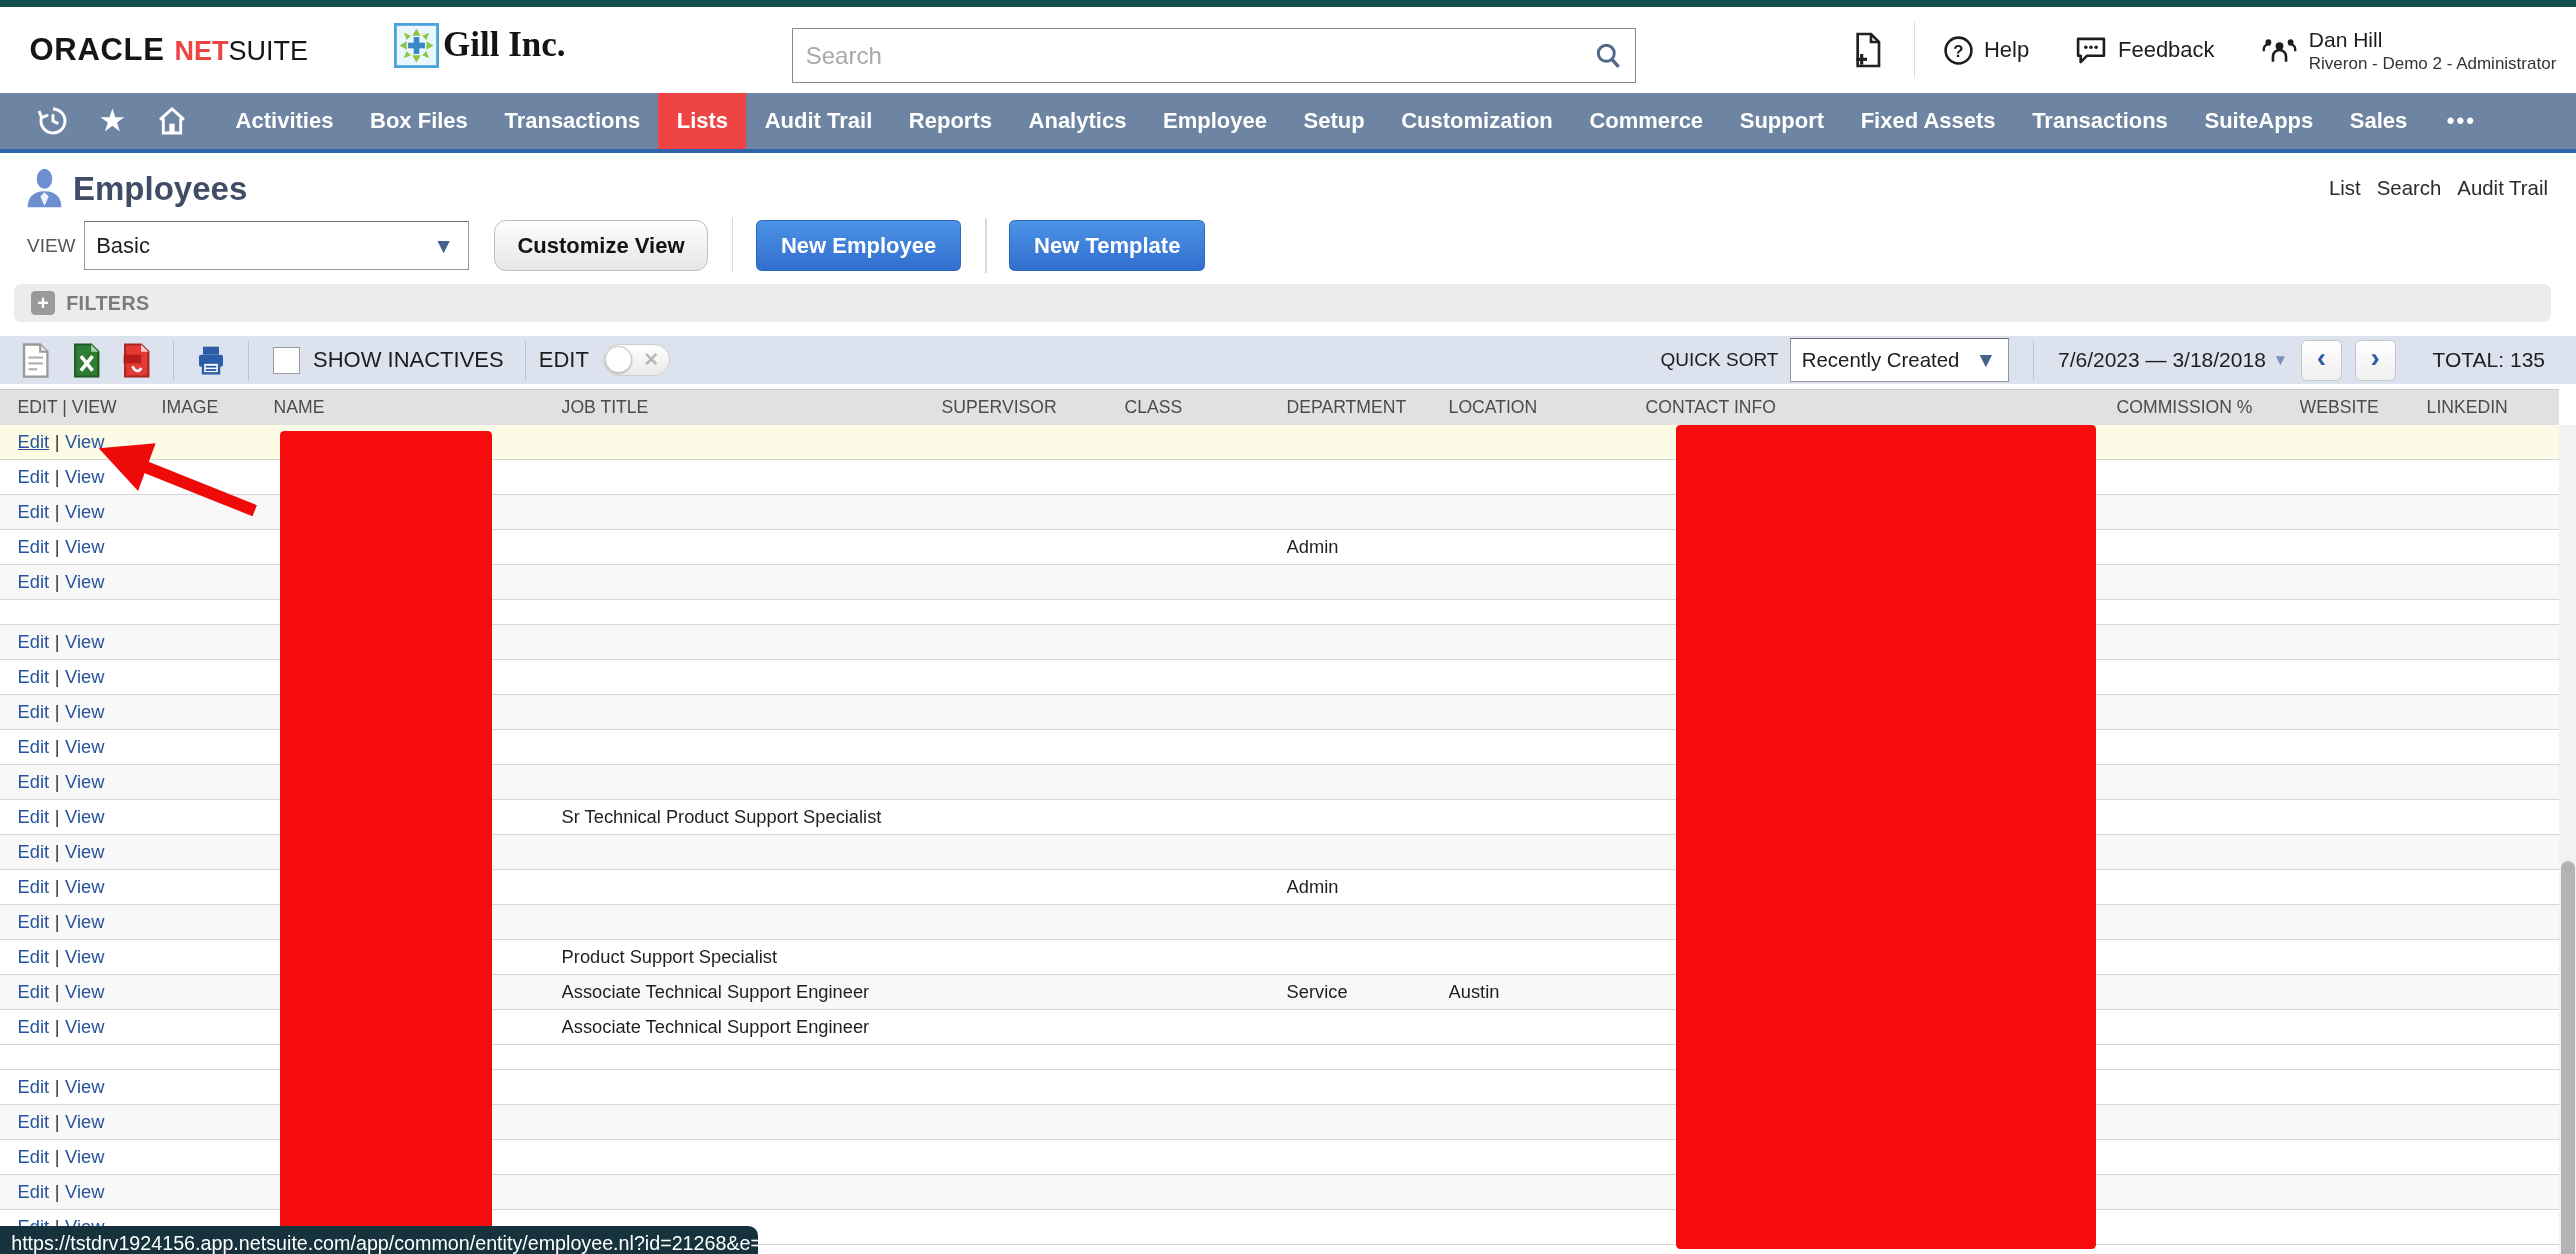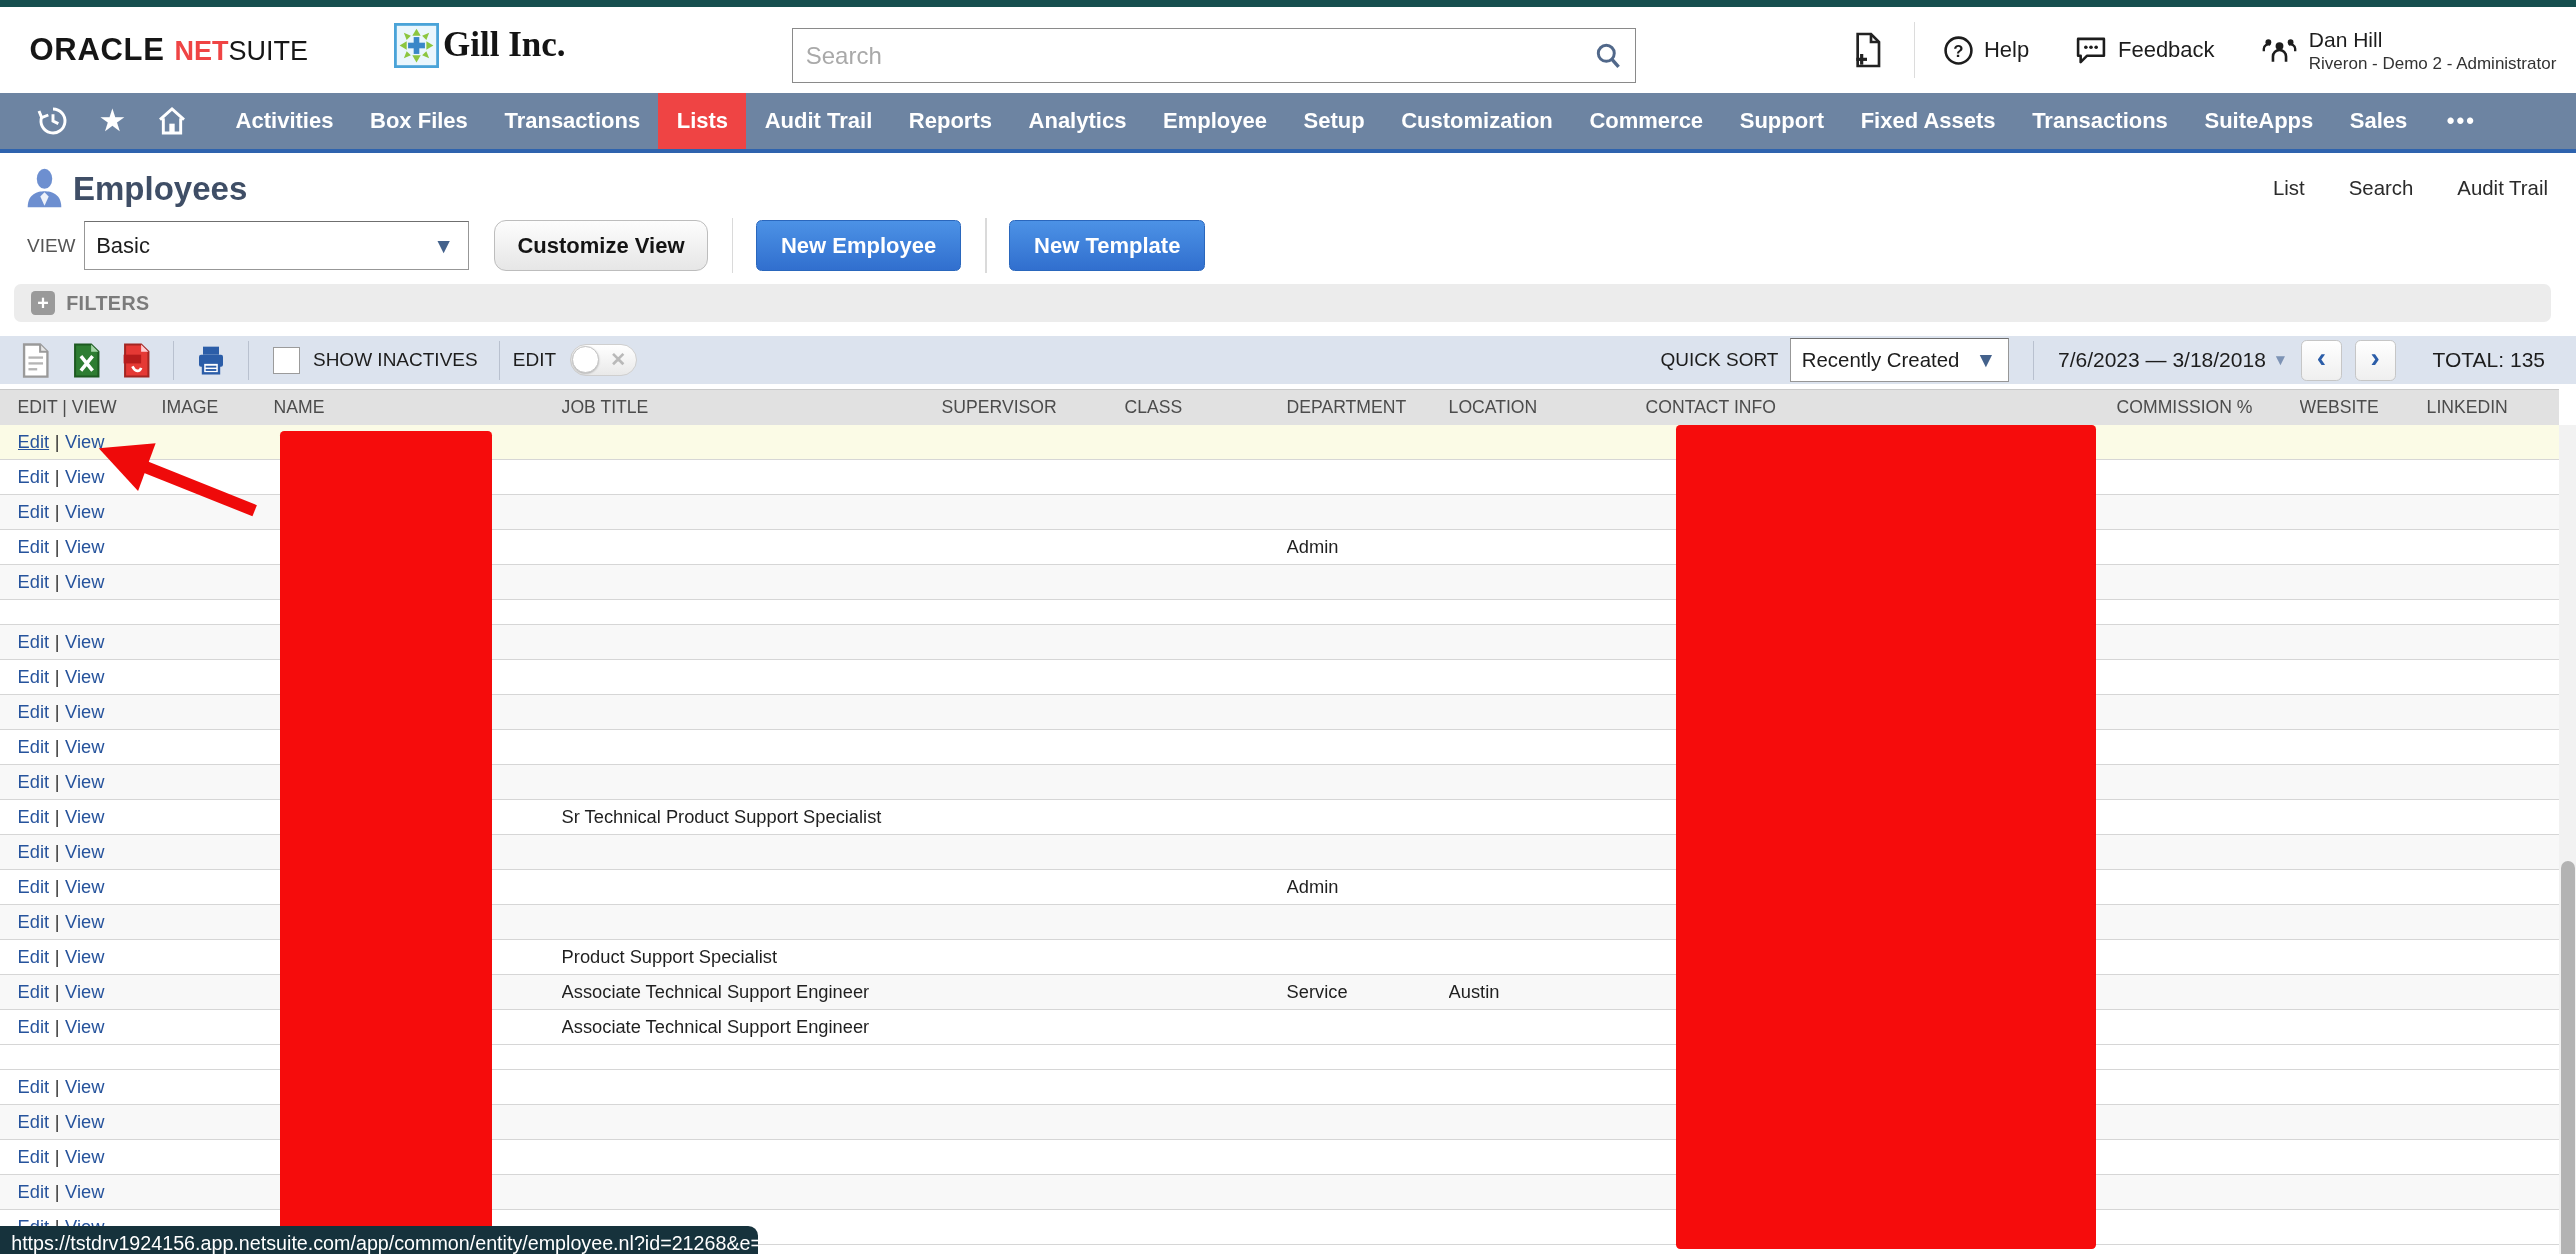--- a/index.html
+++ b/index.html
@@ -39,21 +39,21 @@
   .nav-star { font-size:31px; color:#fff; line-height:56px; }
   .nav-tab { font-size:22px; font-weight:700; color:#fff; line-height:56px; padding:0 18.3px; cursor:pointer; white-space:nowrap; }
   .nav-tab.active { background:#ef4444; }
   .nav-more { font-size:22px; font-weight:700; color:#fff; line-height:56px; padding:0 21px; letter-spacing:2.1px; cursor:pointer; }
 
   
   .titlerow { position:absolute; top:167px; left:0; width:100%; height:44px; }
   .title-ico { position:absolute; left:24px; top:0px; }
   .pagetitle { position:absolute; left:73px; top:2.8px; font-size:33px; font-weight:700; color:#3f4e66; }
   .pglinks { position:absolute; right:28px; top:9.8px; display:flex; }
-  .pglink { font-size:20.4px; color:#2b2b2b; margin-left:44px; cursor:pointer; }
+  .pglink { font-size:20.4px; color:#2b2b2b; margin-left:16px; cursor:pointer; }
 
   
   .controlsrow { position:absolute; top:219px; left:0; width:100%; height:53px; display:flex; align-items:center; }
   .view-lbl { font-size:19px; color:#555; margin-left:27px; }
   .sel { background:#fff; border:1.4px solid #979797; border-top-color:#6f6f6f; display:flex; align-items:center; justify-content:space-between; cursor:pointer; }
   .sel-view { width:385px; height:49px; margin-left:8.4px; padding:0 14px 0 11.2px; }
   .sel .sel-val { font-size:22px; color:#1d1d1d; }
   .sel .caret { font-size:21px; color:#44628c; }
   .btn-gray { margin-left:25px; height:51px; padding:0 22.5px; background:linear-gradient(#fdfdfd,#e6e6e6); border:1.4px solid #bdbdbd; border-radius:12px; font-size:22px; font-weight:700; color:#141414; display:flex; align-items:center; cursor:pointer; }
   .ctrl-div { width:1.4px; height:55px; background:#dadada; margin-left:24px; }
@@ -62,21 +62,21 @@
   
   .filtersbar { position:absolute; top:284px; left:14px; right:25px; height:38px; background:#ececec; border-radius:7px; display:flex; align-items:center; padding-left:17px; cursor:pointer; }
   .filters-plus { width:24px; height:24px; background:#9a9a9a; border-radius:4.2px; color:#fff; font-size:19.7px; font-weight:700; display:flex; align-items:center; justify-content:center; }
   .filters-lbl { font-size:19.7px; font-weight:700; color:#7b7b7b; margin-left:11.2px; letter-spacing:0.4px; }
 
   
   .toolbar { position:absolute; top:336px; left:0; width:100%; height:48px; background:#dce3ee; display:flex; align-items:center; }
   .tb-ico { margin-left:21px; cursor:pointer; display:flex; align-items:center; }
   .tb-div { width:1.4px; height:39px; background:#b9c1cf; margin-left:21px; }
   .checkbox { width:27px; height:27px; background:#fff; border:1.4px solid #9b9b9b; margin-left:24px; cursor:pointer; }
-  .tb-lbl { font-size:19px; color:#1d1d1d; margin-left:12.7px; white-space:nowrap; }
+  .tb-lbl { font-size:22px; color:#1d1d1d; margin-left:12.7px; white-space:nowrap; }
   .toggle { margin-left:14px; width:67px; height:32px; background:linear-gradient(#fff,#e9e9e9); border:1.4px solid #cfcfcf; border-radius:16px; position:relative; cursor:pointer; }
   .toggle .knob { position:absolute; left:1.4px; top:1.4px; width:27px; height:27px; border-radius:50%; background:#fff; border:1.4px solid #c4c4c4; box-shadow:0 0.7px 2.1px rgba(0,0,0,.25); }
   .toggle .off-x { position:absolute; right:9.8px; top:2.8px; font-size:19px; color:#b9b9b9; font-weight:700; }
   .tb-right { margin-left:auto; display:flex; align-items:center; padding-right:31px; }
   .qs-lbl { font-size:19px; color:#1d1d1d; }
   .sel-qs { width:219px; height:44px; margin-left:11.2px; padding:0 11.2px; }
   .sel-qs .sel-val { font-size:20.4px; }
   .tb-div2 { width:1.4px; height:39px; background:#b9c1cf; margin:0 24px; }
   .daterange { font-size:21px; color:#1d1d1d; white-space:nowrap; }
   .date-caret { font-size:15.5px; color:#7d93b5; margin-left:7px; }

